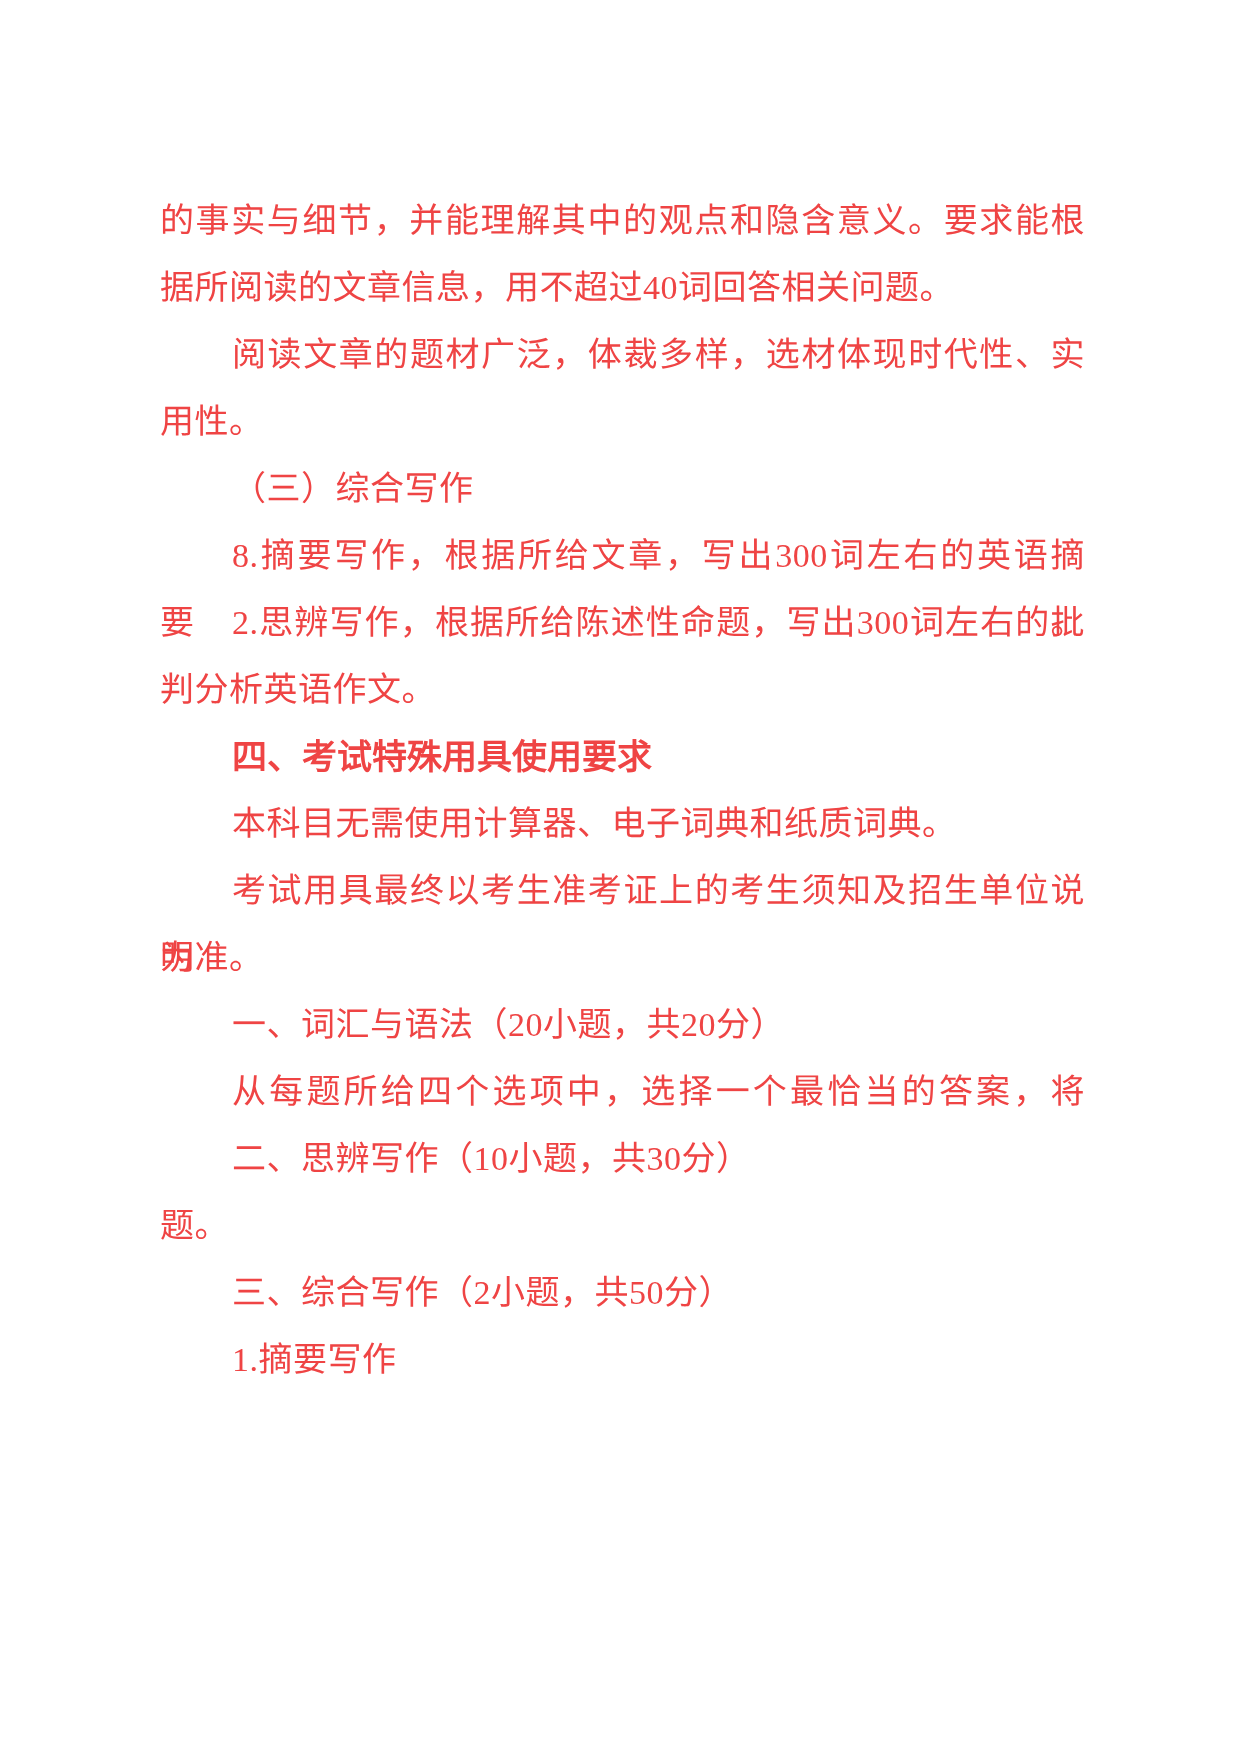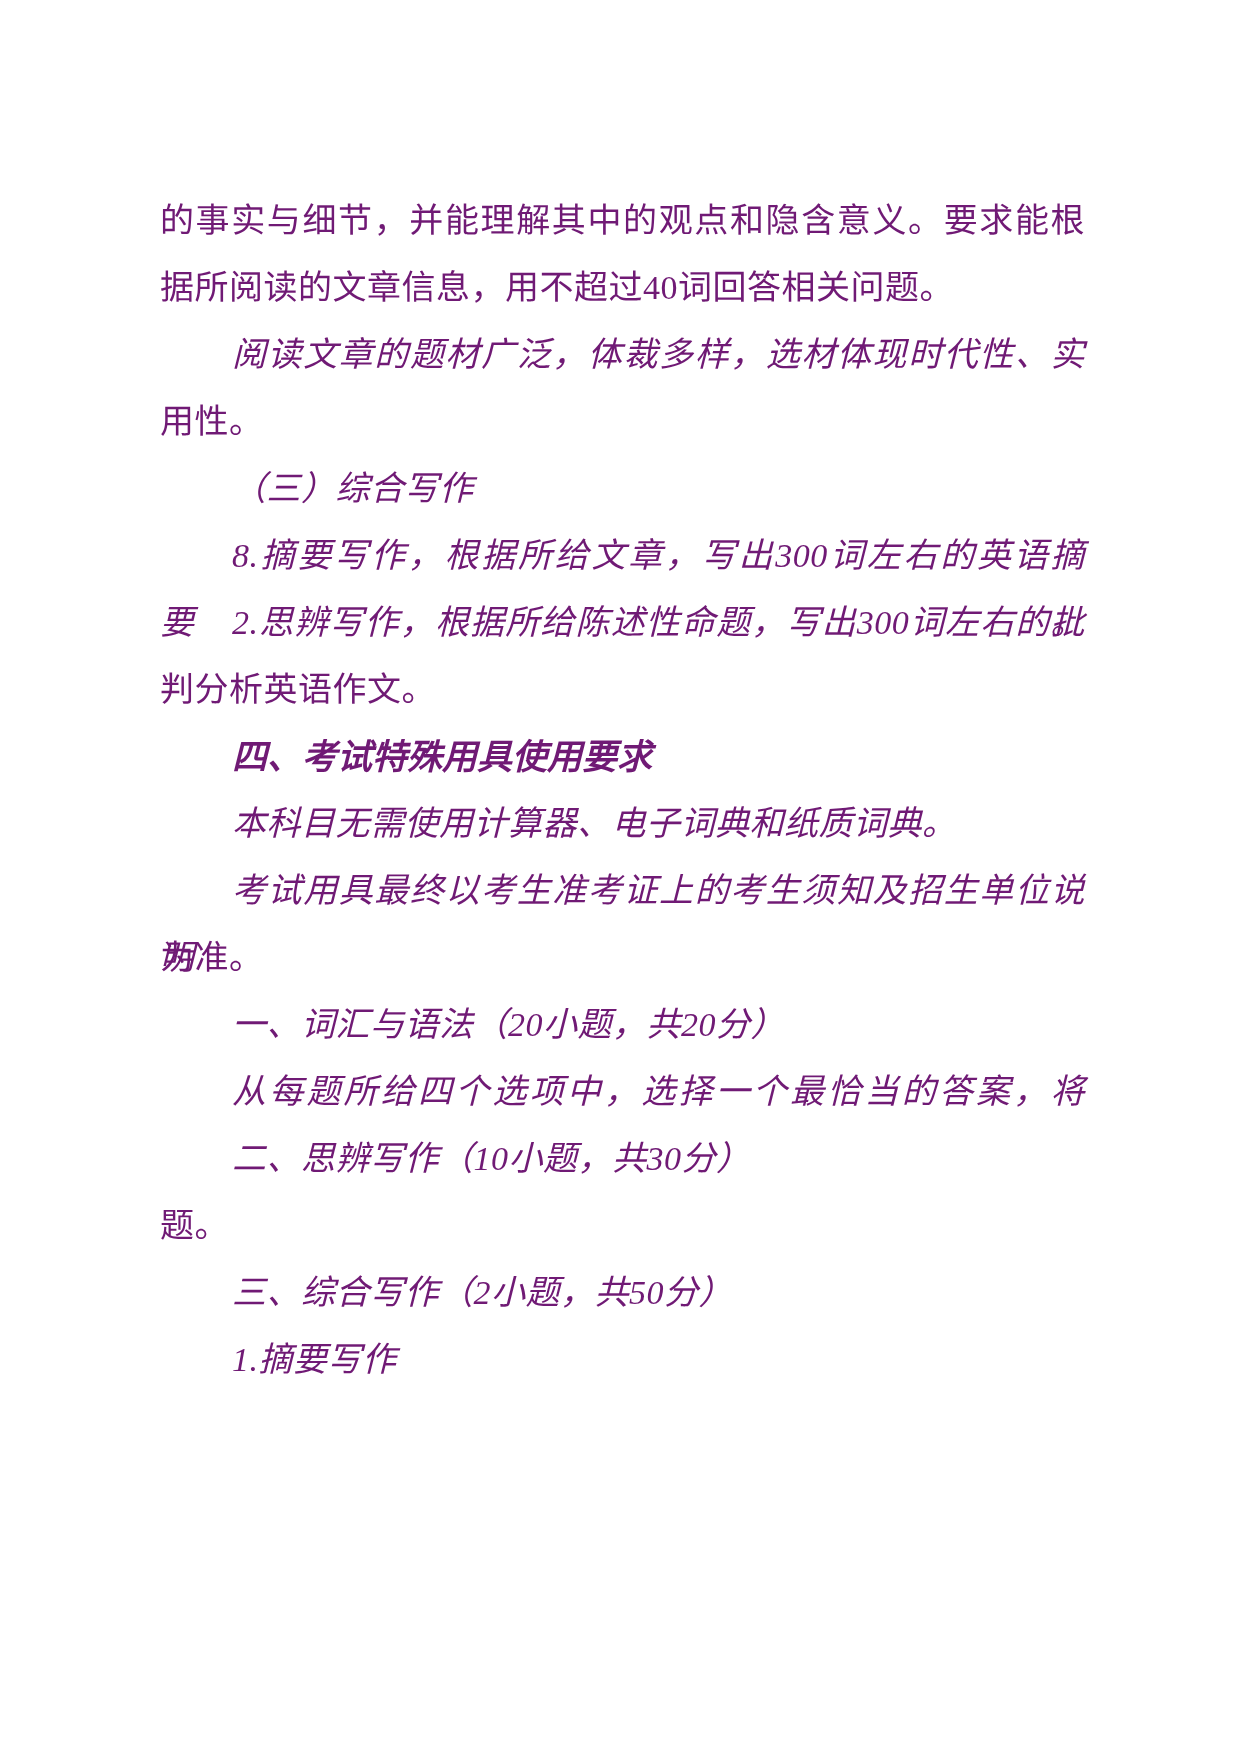--- a/index.html
+++ b/index.html
@@ -17,28 +17,27 @@
   .content {
     position: absolute;
     left: 160px;
     top: 187px;
     width: 925px;
   }
   .line {
     height: 67px;
     line-height: 67px;
     font-size: 34px;
-    color: #701a75;
+    color: #ef4444;
     font-family: "Liberation Serif", "DejaVu Serif", serif;
     white-space: nowrap;
     letter-spacing: 0.5px;
   }
   .indent {
     text-indent: 72px;
-    font-style: italic;
   }
   .justify {
     white-space: normal;
     text-align: justify;
     text-align-last: justify;
     text-justify: inter-character;
   }
   .bold {
     font-family: "Liberation Sans", "DejaVu Sans", sans-serif;
     font-weight: 700;

